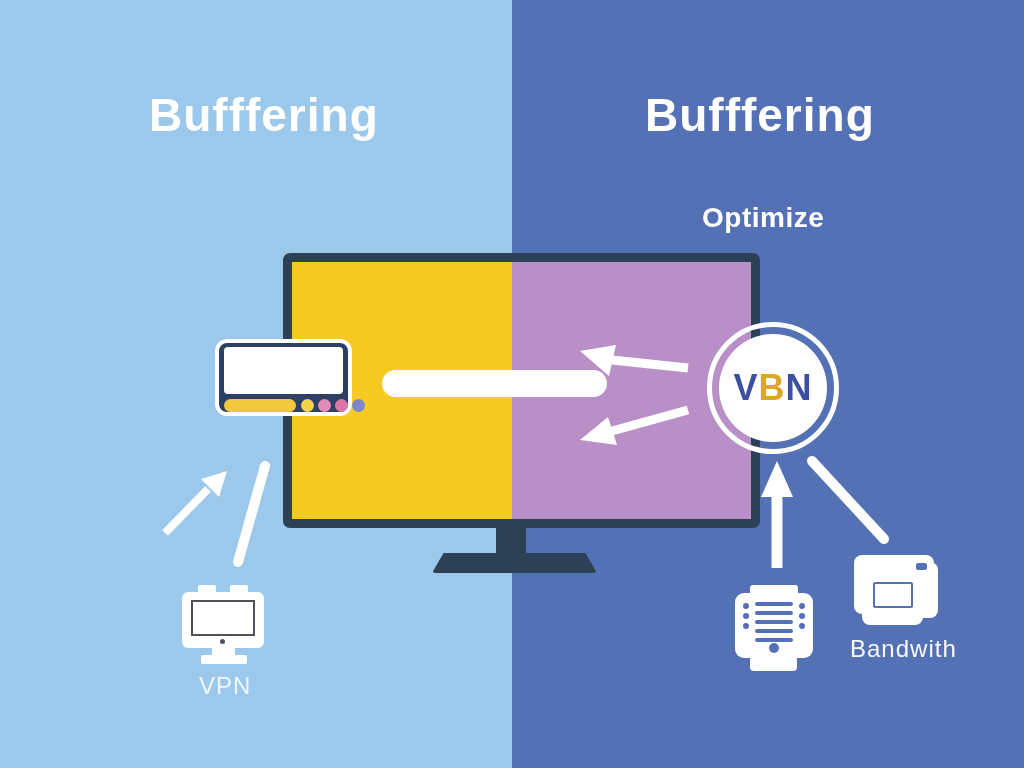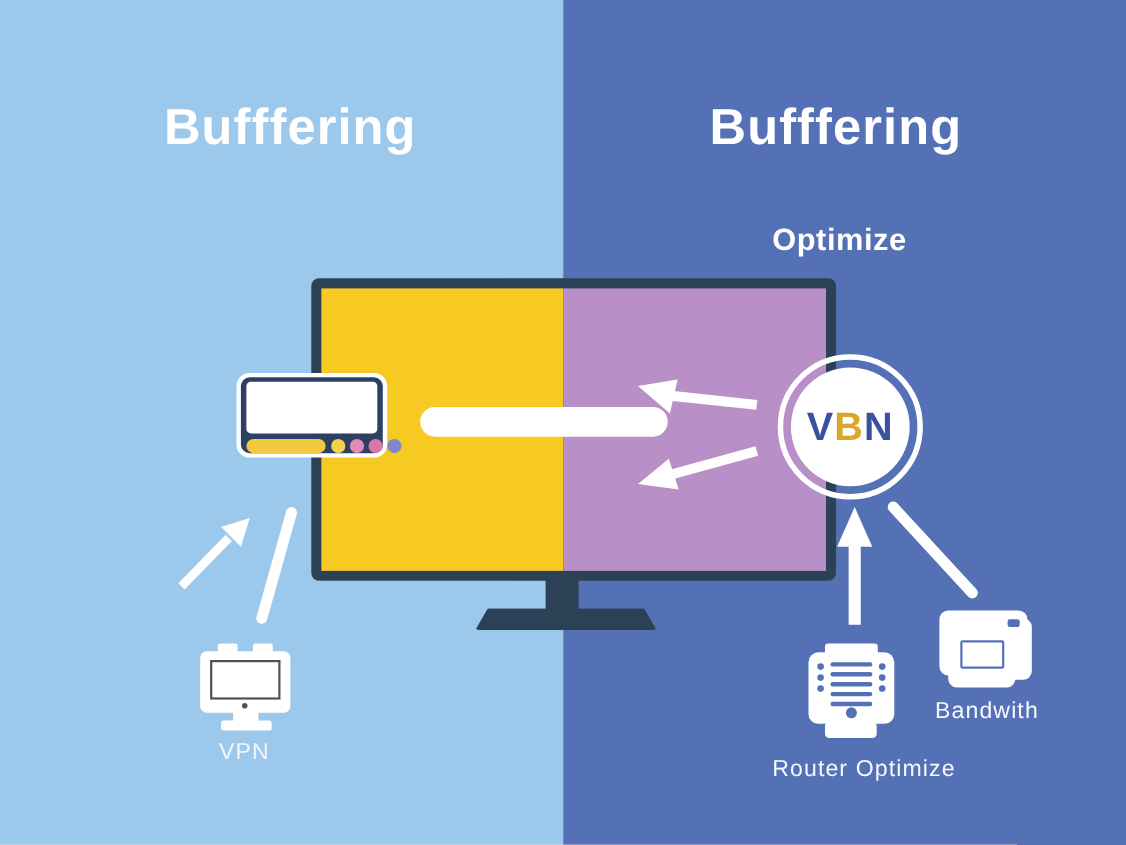--- a/index.html
+++ b/index.html
@@ -83,21 +83,21 @@
   .card { position:absolute; background:#ffffff; border-radius:8px; }
   .card-behind { left:874px; top:562px; width:64px; height:56px; }
   .card-back   { left:854px; top:555px; width:80px; height:59px; }
   .card-dot    { position:absolute; left:62px; top:8px; width:11px; height:7px;
                  background:#5571b5; border-radius:2px; }
   .card-front  { left:862px; top:573px; width:61px; height:52px; }
   .card-inner  { position:absolute; left:11px; top:9px; width:40px; height:26px;
                  background:#ffffff; border:2px solid #5571b5; border-radius:2px; }
 
   
-  .icon-label { position:absolute; color:rgba(255,255,255,0.85); font-size:21px;
+  .icon-label { position:absolute; color:rgba(255,255,255,0.85); font-size:24px;
                 letter-spacing:1px; white-space:nowrap; }
   .label-vpn       { left:199px; top:672px; }
   .label-router    { left:702px; top:687px; color:rgba(255,255,255,0.95); }
   .label-bandwidth { left:850px; top:635px; color:rgba(255,255,255,0.95); }
 
   
   .arrows { position:absolute; left:0; top:0; width:1024px; height:768px; pointer-events:none; }
 </style>
 </head>
 <body>
@@ -159,21 +159,20 @@
     <div class="router-line" style="top:36px;"></div>
     <div class="router-line" style="top:45px;"></div>
     <div class="router-dot" style="left:8px;  top:10px;"></div>
     <div class="router-dot" style="left:8px;  top:20px;"></div>
     <div class="router-dot" style="left:8px;  top:30px;"></div>
     <div class="router-dot" style="left:64px; top:10px;"></div>
     <div class="router-dot" style="left:64px; top:20px;"></div>
     <div class="router-dot" style="left:64px; top:30px;"></div>
     <div class="router-port"></div>
   </div>
-  <div class="icon-label label-router">Router Optimize</div>
 
   <div class="card card-behind"></div>
   <div class="card card-back">
     <div class="card-dot"></div>
   </div>
   <div class="card card-front">
     <div class="card-inner"></div>
   </div>
   <div class="icon-label label-bandwidth">Bandwith</div>
 

